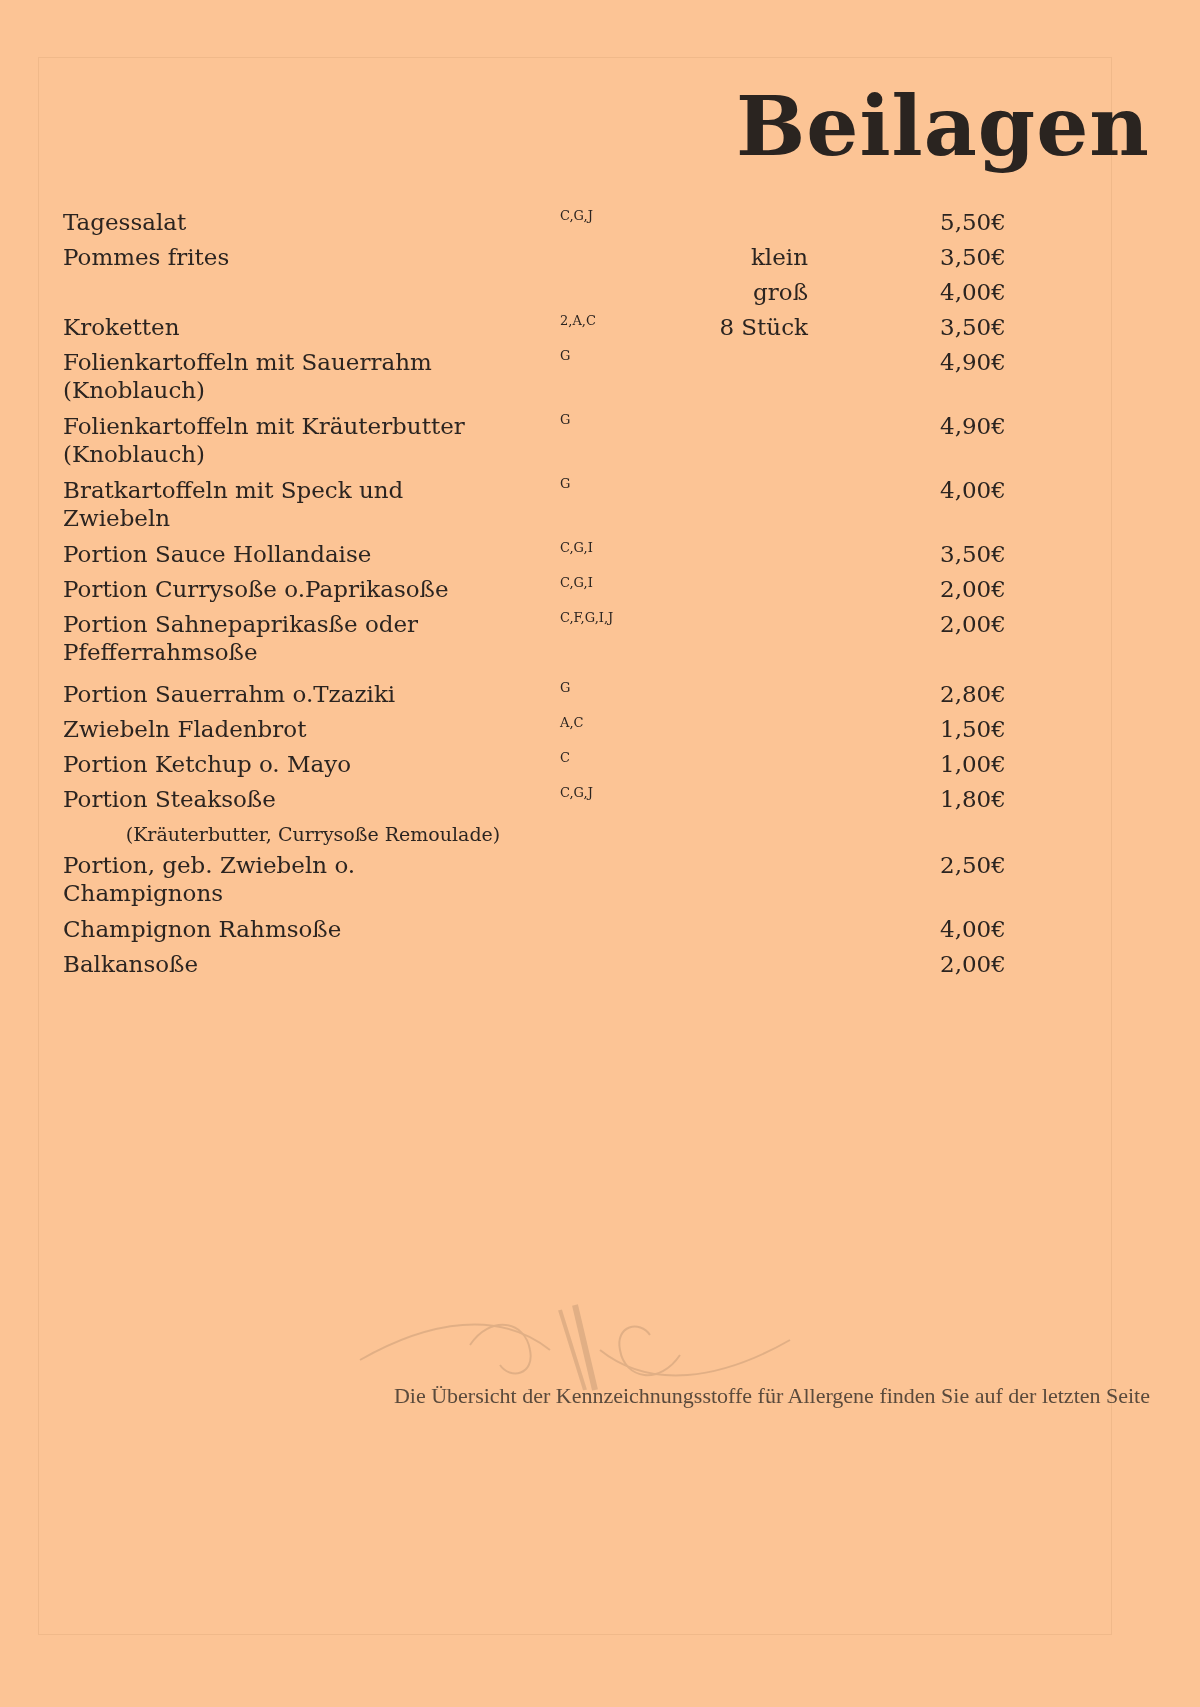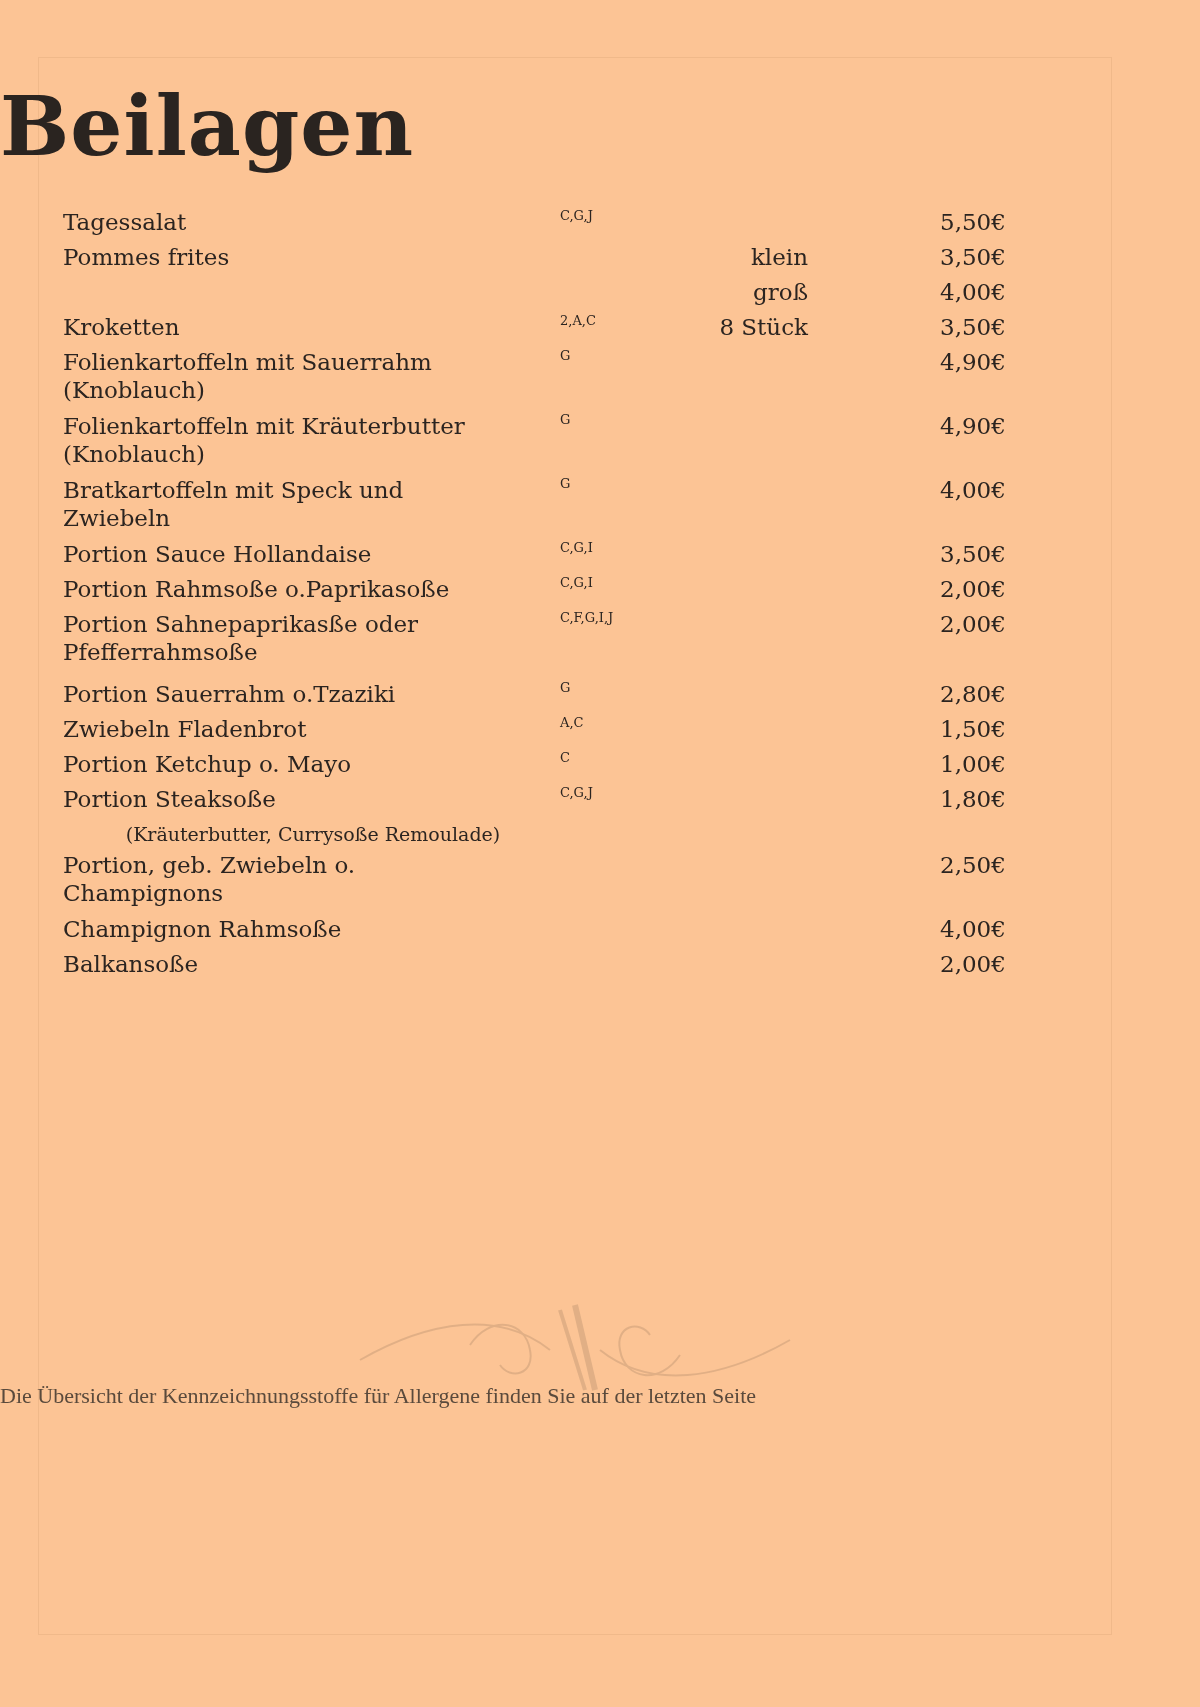--- a/index.html
+++ b/index.html
@@ -7,31 +7,31 @@
     width:1200px; height:1707px; position:relative; overflow:hidden;
     background:#fcc495;
     font-family:"DejaVu Serif", serif;
     color:#2b2420;
   }
   .frame {
     position:absolute; left:38px; top:57px; width:1072px; height:1576px;
     border:1px solid #f0b98a;
   }
   .title {
-    position:absolute; left:0; width:1150px; top:78px; text-align:left;
+    position:absolute; left:0; width:1150px; top:78px; text-align:right;
     font-family:"DejaVu Serif", serif; font-weight:bold; font-size:82px; letter-spacing:1px;
     color:#2a2420;
   }
   .row { position:absolute; left:0; width:1200px; font-size:23px; line-height:28px; }
   .row .name { position:absolute; left:63px; width:440px; }
   .row .allergen { position:absolute; left:560px; width:70px; text-align:left; font-size:13px; top:-6px; }
   .row .size { position:absolute; left:640px; width:168px; text-align:right; }
   .row .price { position:absolute; left:940px; width:124px; }
   .note {
-    position:absolute; left:0; width:1150px; top:1382px; text-align:left;
+    position:absolute; left:0; width:1150px; top:1382px; text-align:right;
     font-family:"Liberation Serif", serif; font-size:22px; line-height:27px; color:#5a4a3c;
   }
   .ornament { position:absolute; left:350px; top:1300px; width:450px; height:100px; opacity:0.35; }
 </style>
 </head>
 <body>
 
 <div class="frame"></div>
 <div class="title">Beilagen</div>
 
@@ -78,21 +78,21 @@
       <span class="size"></span>
       <span class="price">4,00€</span>
     </div>
     <div class="row" style="top: 540px;">
       <span class="name">Portion Sauce Hollandaise</span>
       <span class="allergen">C,G,I</span>
       <span class="size"></span>
       <span class="price">3,50€</span>
     </div>
     <div class="row" style="top: 575px;">
-      <span class="name">Portion Rahmsoße o.Paprikasoße</span>
+      <span class="name">Portion Currysoße o.Paprikasoße</span>
       <span class="allergen">C,G,I</span>
       <span class="size"></span>
       <span class="price">2,00€</span>
     </div>
     <div class="row" style="top: 610px;">
       <span class="name">Portion Sahnepaprikasße oder Pfefferrahmsoße</span>
       <span class="allergen">C,F,G,I,J</span>
       <span class="size"></span>
       <span class="price">2,00€</span>
     </div>

